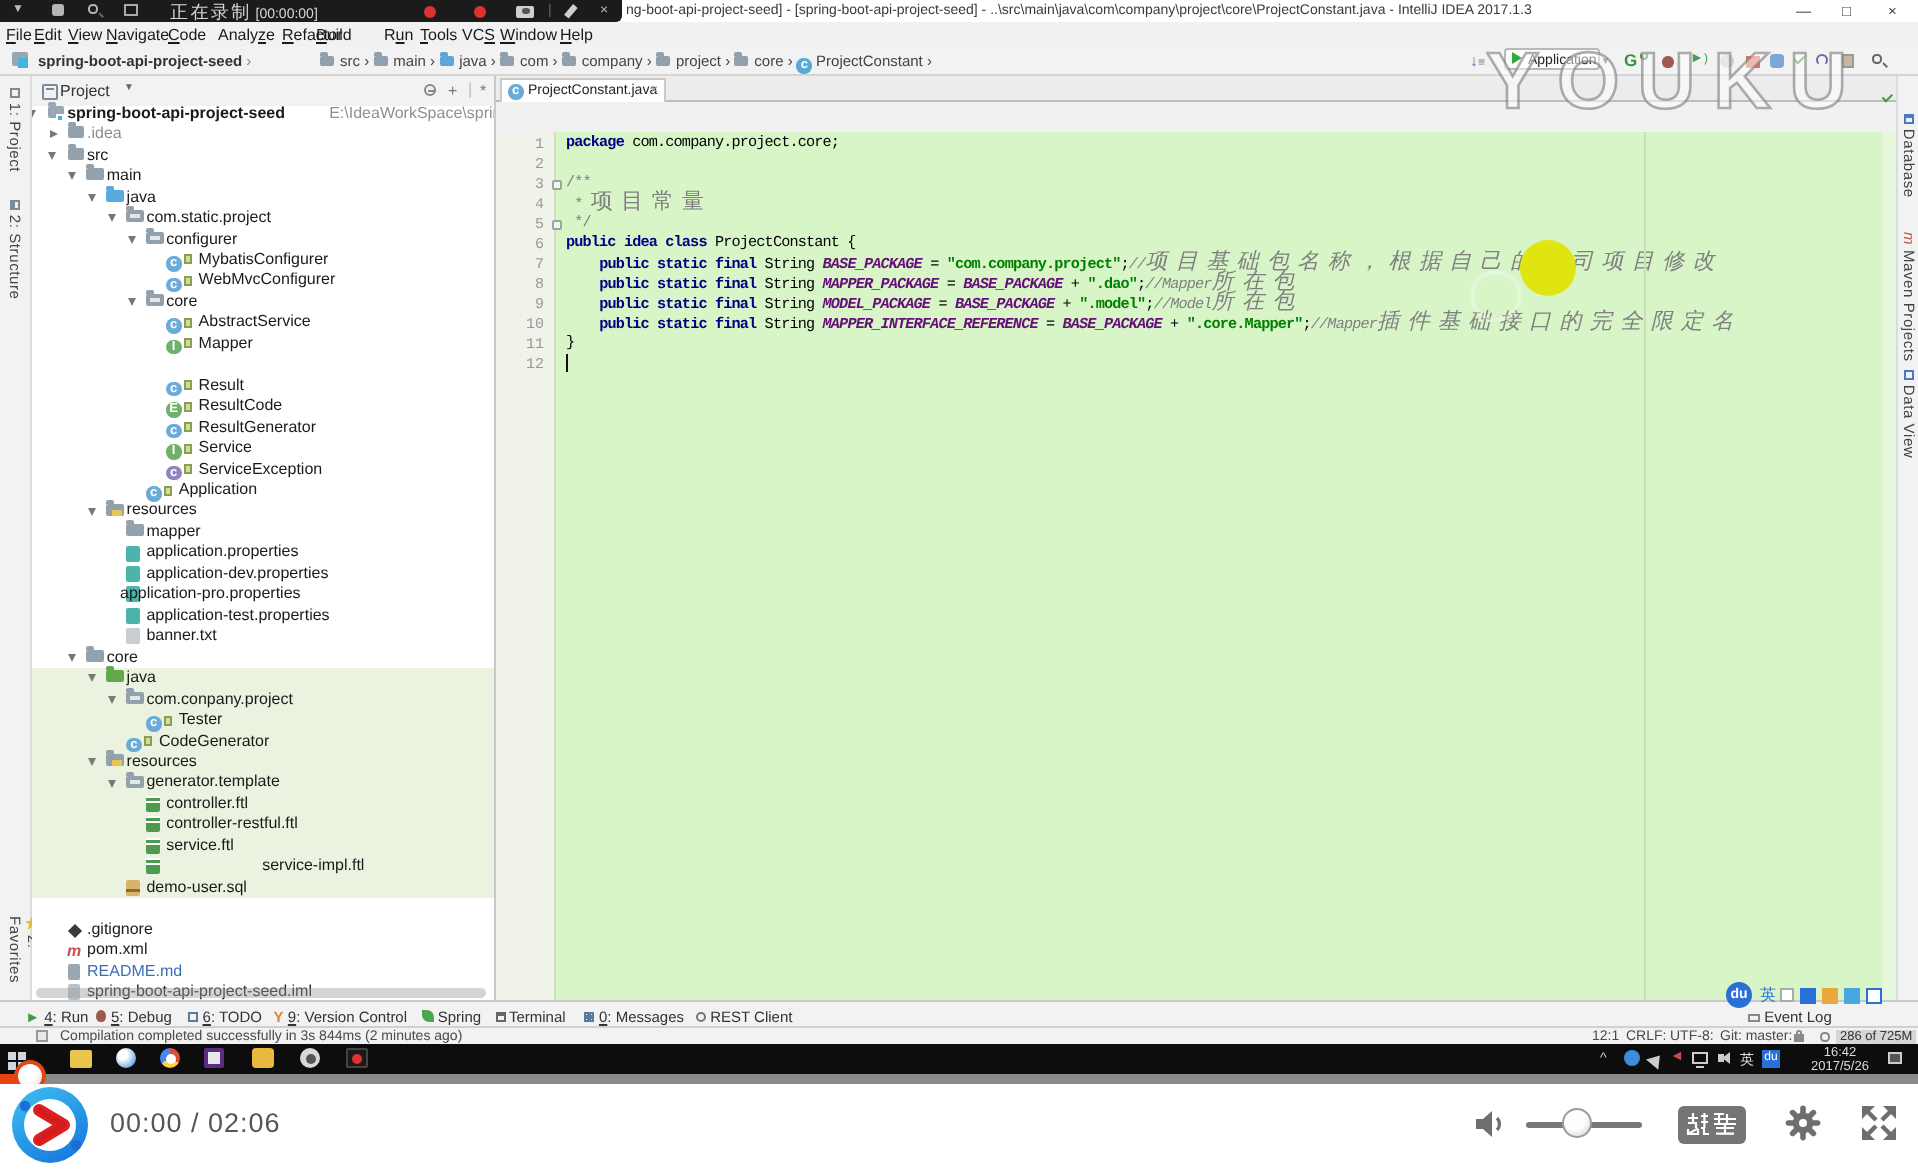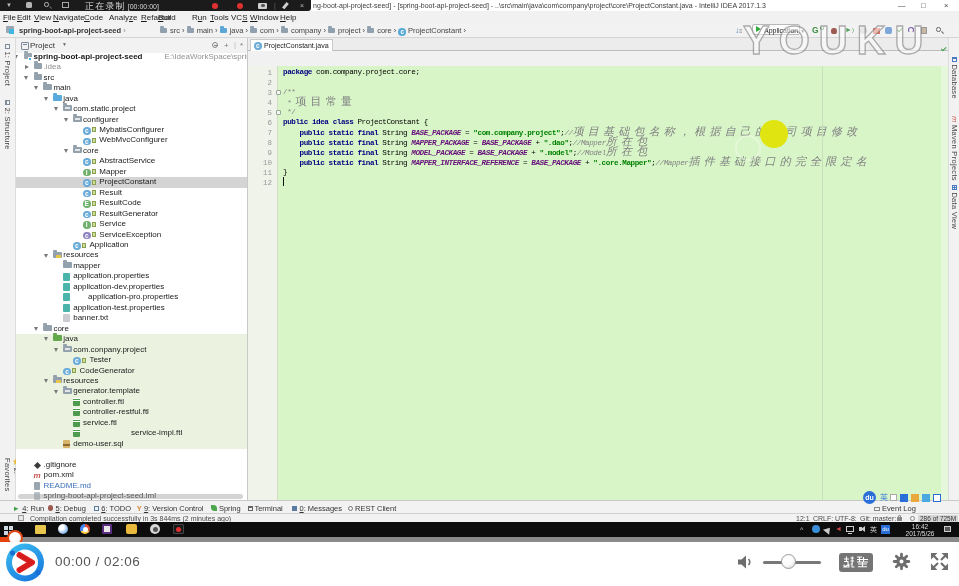--- a/index.html
+++ b/index.html
@@ -195,25 +195,20 @@
 <div class="trow" style="top:118.3px;">
           <span style="position:absolute;left:67.0px;top:1.2px;"><span class="cic" style="background:#6aabd8;">c</span></span>
           <span style="position:absolute;left:76.0px;top:2.5px;width:4px;height:5px;background:#cfe09a;border:0.5px solid #8aa050;"></span>
           <span style="position:absolute;left:83.3px;top:0;color:#1a1a1a;font-weight:normal;">AbstractService</span>
         </div>
 <div class="trow" style="top:128.8px;">
           <span style="position:absolute;left:67.0px;top:1.2px;"><span class="cic" style="background:#6fb06a;">I</span></span>
           <span style="position:absolute;left:76.0px;top:2.5px;width:4px;height:5px;background:#cfe09a;border:0.5px solid #8aa050;"></span>
           <span style="position:absolute;left:83.3px;top:0;color:#1a1a1a;font-weight:normal;">Mapper</span>
         </div>
-<div class="trow" style="top:139.2px;background:#d4d4d4;">
-          <span style="position:absolute;left:67.0px;top:1.2px;"><span class="cic" style="background:#6aabd8;">c</span></span>
-          <span style="position:absolute;left:76.0px;top:2.5px;width:4px;height:5px;background:#cfe09a;border:0.5px solid #8aa050;"></span>
-          <span style="position:absolute;left:83.3px;top:0;color:#1a1a1a;font-weight:normal;">ProjectConstant</span>
-        </div>
 <div class="trow" style="top:149.7px;">
           <span style="position:absolute;left:67.0px;top:1.2px;"><span class="cic" style="background:#6aabd8;">c</span></span>
           <span style="position:absolute;left:76.0px;top:2.5px;width:4px;height:5px;background:#cfe09a;border:0.5px solid #8aa050;"></span>
           <span style="position:absolute;left:83.3px;top:0;color:#1a1a1a;font-weight:normal;">Result</span>
         </div>
 <div class="trow" style="top:160.1px;">
           <span style="position:absolute;left:67.0px;top:1.2px;"><span class="cic" style="background:#6fb06a;">E</span></span>
           <span style="position:absolute;left:76.0px;top:2.5px;width:4px;height:5px;background:#cfe09a;border:0.5px solid #8aa050;"></span>
           <span style="position:absolute;left:83.3px;top:0;color:#1a1a1a;font-weight:normal;">ResultCode</span>
         </div>
@@ -249,21 +244,21 @@
 <div class="trow" style="top:233.4px;">
           <span style="position:absolute;left:47.2px;top:1.2px;"><span class="qic" style="background:#4cb5ab;"></span></span>
           <span style="position:absolute;left:57.2px;top:0;color:#1a1a1a;font-weight:normal;">application.properties</span>
         </div>
 <div class="trow" style="top:243.8px;">
           <span style="position:absolute;left:47.2px;top:1.2px;"><span class="qic" style="background:#4cb5ab;"></span></span>
           <span style="position:absolute;left:57.2px;top:0;color:#1a1a1a;font-weight:normal;">application-dev.properties</span>
         </div>
 <div class="trow" style="top:254.3px;">
           <span style="position:absolute;left:47.2px;top:1.2px;"><span class="qic" style="background:#4cb5ab;"></span></span>
-          <span style="position:absolute;left:72px;top:0;color:#1a1a1a;font-weight:normal;">application-pro.properties</span>
+          <span style="position:absolute;left:44px;top:0;color:#1a1a1a;font-weight:normal;">application-pro.properties</span>
         </div>
 <div class="trow" style="top:264.7px;">
           <span style="position:absolute;left:47.2px;top:1.2px;"><span class="qic" style="background:#4cb5ab;"></span></span>
           <span style="position:absolute;left:57.2px;top:0;color:#1a1a1a;font-weight:normal;">application-test.properties</span>
         </div>
 <div class="trow" style="top:275.2px;">
           <span style="position:absolute;left:47.2px;top:1.2px;"><span class="qic" style="background:#c9cdd1;"></span></span>
           <span style="position:absolute;left:57.2px;top:0;color:#1a1a1a;font-weight:normal;">banner.txt</span>
         </div>
 <div class="trow" style="top:285.7px;">

